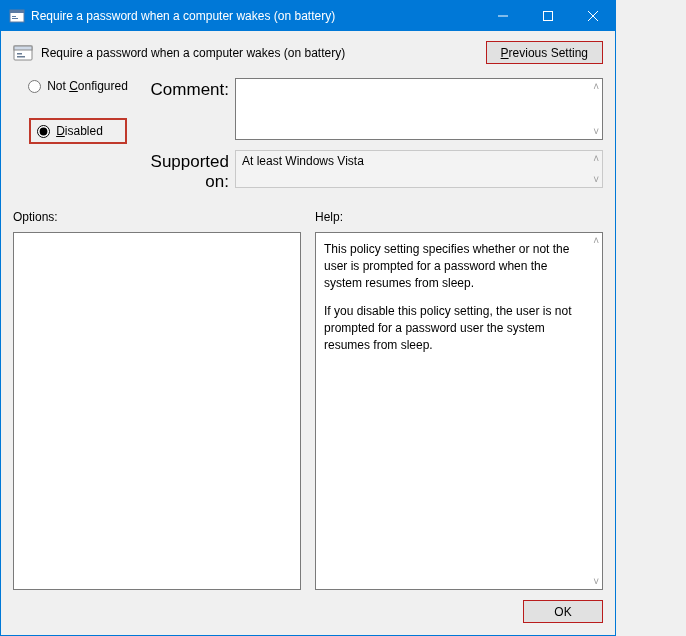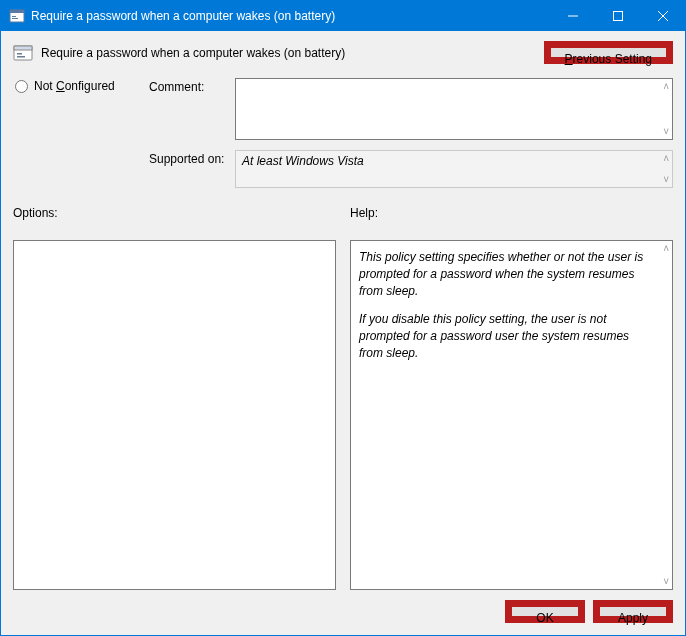--- a/index.html
+++ b/index.html
@@ -4,21 +4,21 @@
 <style>
   * { box-sizing: border-box; }
   body {
     margin: 0; padding: 0;
     font-family: "Segoe UI", Tahoma, sans-serif;
     font-size: 12px;
     background: #f0f0f0;
     color: #000;
   }
   .window {
-    width: 686px; height: 636px;
+    width: 616px; height: 636px;
     background: #f0f0f0;
     border: 1px solid #0078d7;
     display: flex; flex-direction: column;
   }
   .titlebar {
     height: 30px;
     background: #0078d7;
     color: #fff;
     display: flex; align-items: center;
     padding-left: 8px;
@@ -37,57 +37,56 @@
   .body { flex:1; padding: 10px 12px 12px 12px; display:flex; flex-direction:column; }
   .header-row { display:flex; align-items:center; margin-bottom: 14px; }
   .policy-icon {
     width: 20px; height: 20px; margin-right: 8px;
     display:inline-flex; align-items:center; justify-content:center;
   }
   .policy-title { font-size: 12px; }
   .nav-btns { margin-left:auto; display:flex; gap:10px; }
   button.win {
     background: #e1e1e1;
-    border: 7px solid #b91c1c;
+    border: 1px solid #b91c1c;
     padding: 4px 14px;
     font: inherit;
     min-width: 86px;
     height: 23px;
     cursor: default;
   }
 
   .config-area { display:grid; grid-template-columns: 130px 80px 1fr; column-gap: 6px; row-gap: 10px; align-items:start; margin-bottom: 18px; }
-  .radio-stack { display:flex; flex-direction:column; gap:24px; grid-row: span 2; }
+  .radio-stack { display:flex; flex-direction:column; gap:24px; grid-row: span 2; align-items: center; }
   .radio-item { display:flex; align-items:center; gap:6px; font-size:12px; padding: 1px 2px;}
   .radio-item .accesskey { text-decoration: underline; }
   .radio-disabled-hl { border:2px solid #c0392b; padding: 3px 20px 3px 4px; display:inline-flex; }
-  .field-label { font-size:12px; padding-top:2px; }
+  .field-label { font-size:17px; padding-top:2px;text-align:right; }
   .textarea-like {
     background:#fff; border:1px solid #7a7a7a;
     width:100%; height:62px; position:relative;
     font-size:12px; padding: 3px 16px 3px 6px;
   }
   .scroll-hint { position:absolute; right:3px; font-size:10px; color:#9a9a9a; }
   .scroll-hint.up { top:2px; }
   .scroll-hint.down { bottom:2px; }
   .supported-box {
     background:#f3f3f3; border:1px solid #c9c9c9;
     width:100%; height:38px; padding:3px 16px 3px 6px; position:relative;
     font-size:12px;
-    font-style:italic;
   }
 
-  .labels-row { display:grid; grid-template-columns: 1fr 1fr; column-gap:14px; margin-bottom:20px; }
+  .labels-row { display:grid; grid-template-columns: 1fr 1fr; column-gap:14px; margin-bottom:8px; }
   .panes { flex:1; display:grid; grid-template-columns:1fr 1fr; column-gap:14px; min-height:0; }
   .pane {
     background:#fff; border:1px solid #7a7a7a;
     padding:8px 18px 8px 8px; font-size:12px;
     overflow:hidden; position:relative;
   }
-  .help-text p { margin:0 0 12px 0; line-height:1.4;font-style:italic; }
+  .help-text p { margin:0 0 12px 0; line-height:1.4; }
 
   .footer { display:flex; justify-content:flex-end; gap:8px; padding-top:10px; }
   .footer button.win { min-width:80px; }
 
   input[type=radio] { width:13px; height:13px; margin:0; accent-color:#000; }
 </style>
 </head>
 <body>
 
 <div class="window">
@@ -135,20 +134,26 @@
         <button class="win"><span style="text-decoration:underline">P</span><span>revious Setting</span></button>
       </div>
     </div>
 
     <div class="config-area">
       <div class="radio-stack">
         <label class="radio-item">
           <input type="radio" name="state" style="">
           <span><span>Not </span><span class="accesskey">C</span><span>onfigured</span></span>
         </label>
+        <span class="radio-disabled-hl">
+          <label class="radio-item">
+            <input type="radio" name="state" checked="" style="">
+            <span><span class="accesskey">D</span><span>isabled</span></span>
+          </label>
+        </span>
       </div>
 
       <div class="field-label">Comment:</div>
       <div class="textarea-like">
         <span></span>
         <span class="scroll-hint up">˄</span>
         <span class="scroll-hint down">˅</span>
       </div>
 
       <div class="field-label">Supported on:</div>
@@ -169,17 +174,16 @@
       <div class="pane help-text">
         <p>This policy setting specifies whether or not the user is prompted for a password when the system resumes from sleep.</p>
         <p>If you disable this policy setting, the user is not prompted for a password user the system resumes from sleep.</p>
         <span class="scroll-hint up">˄</span>
         <span class="scroll-hint down">˅</span>
       </div>
     </div>
 
     <div class="footer">
       <button class="win">OK</button>
-      <button class="win">Apply</button>
     </div>
 
   </div>
 </div>
 
 </body></html>

